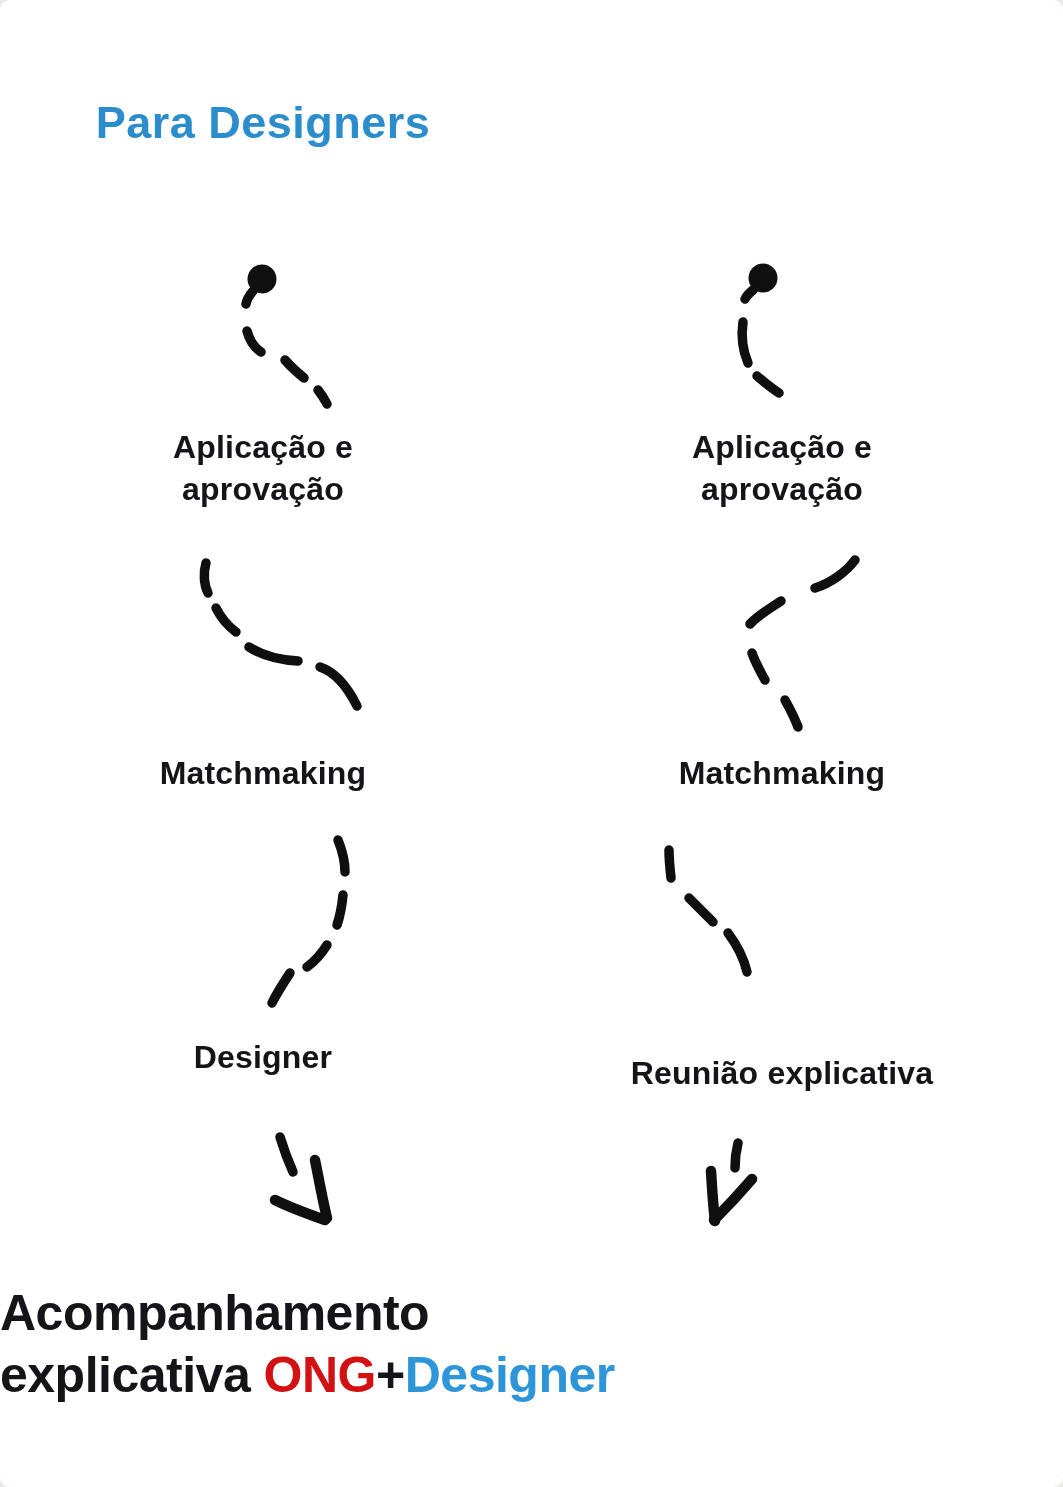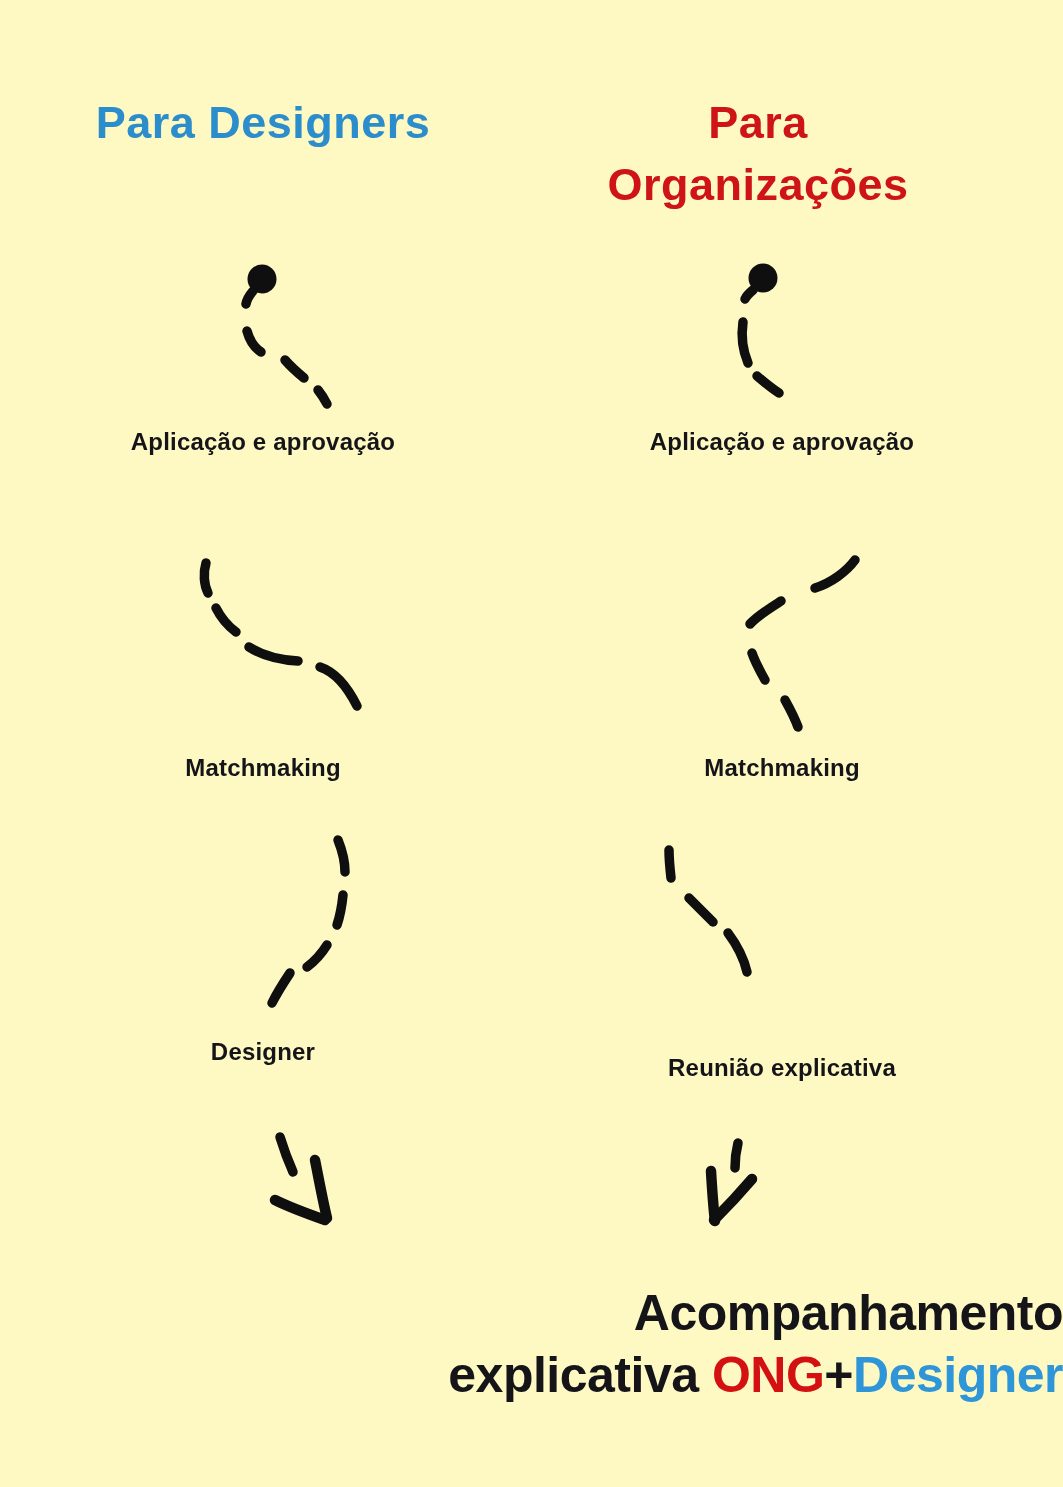--- a/index.html
+++ b/index.html
@@ -4,59 +4,60 @@
 <style>
   html,body{margin:0;padding:0;}
   body{
     font-family:"Liberation Sans","DejaVu Sans",sans-serif;
     background:#e9e9e8;
   }
   .canvas{
     position:relative;
     width:1063px;height:1487px;
     margin:0 auto;
-    background:#fef9c3;
+    background:#ffffff;
     overflow:hidden;
+    border-radius:10px;
   }
   .arrows-layer{
     position:absolute;left:0;top:0;width:1063px;height:1487px;
   }
   .col-title{
     position:absolute;
     width:360px;
     text-align:center;
     font-weight:bold;
     font-size:45px;
     line-height:1.38;
     letter-spacing:.5px;
   }
   .col-title.designers{left:83px;top:92px;color:#2b8dcb;}
   .col-title.organizacoes{left:578px;top:92px;color:#ce1417;}
   .step{
     position:absolute;
     width:320px;
     text-align:center;
     font-weight:bold;
-    font-size:24px;
+    font-size:32px;
     line-height:1.32;
     color:#151519;
     letter-spacing:.2px;
   }
   .step.l{left:103px;}
   .step.r{left:622px;}
   .step.l1{top:426px;}
   .step.l2{top:752px;}
   .step.l3{top:1036px;}
   .step.r1{top:426px;}
   .step.r2{top:752px;}
   .step.r3{top:1052px;}
   .footer{
     position:absolute;
     left:0;top:1282px;width:1063px;
-    text-align:right;
+    text-align:left;
     font-weight:bold;
     font-size:50px;
     line-height:1.24;
     color:#151519;
     letter-spacing:-0.5px;
   }
   .footer .red{color:#d31113;}
   .footer .blue{color:#2e96d8;}
 </style>
 </head>
@@ -118,21 +119,20 @@
       <g>
         <path d="M738,1143 C736,1151 735,1160 735,1168"></path>
         <path d="M711,1171 C712,1188 713,1205 715,1221" stroke-width="10.5"></path>
         <path d="M752,1179 C740,1193 727,1207 714,1220" stroke-width="10.5"></path>
       </g>
     </g>
   </svg>
 
   <div class="col-title designers">Para Designers</div>
 
-  <div class="col-title organizacoes">Para Organizações</div>
 
   <div class="step l l1">Aplicação e aprovação</div>
   <div class="step l l2">Matchmaking</div>
   <div class="step l l3">Designer</div>
 
   <div class="step r r1">Aplicação e aprovação</div>
   <div class="step r r2">Matchmaking</div>
   <div class="step r r3">Reunião explicativa</div>
 
   <div class="footer">

